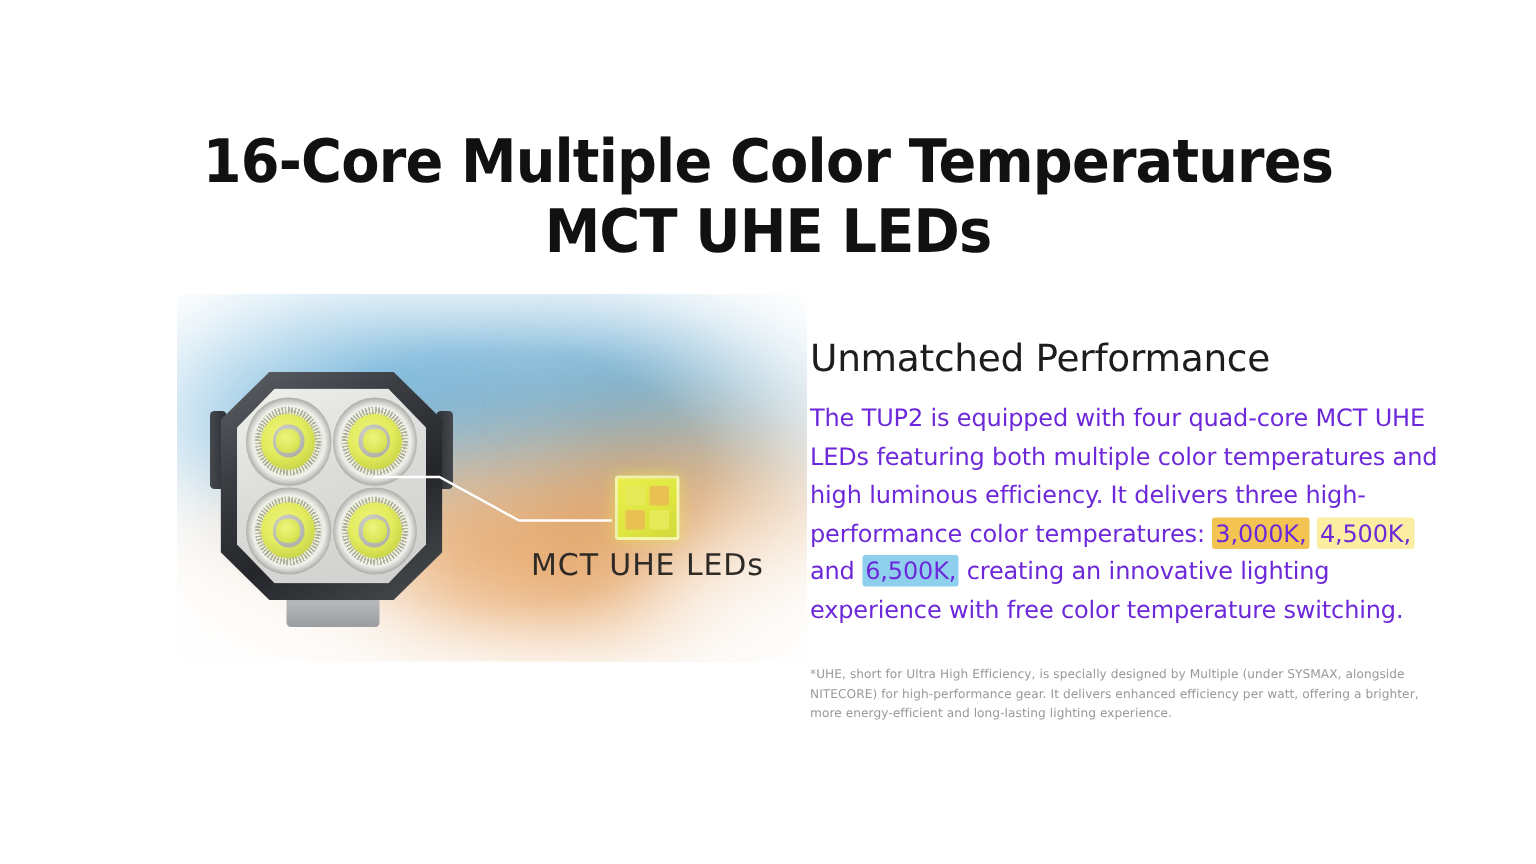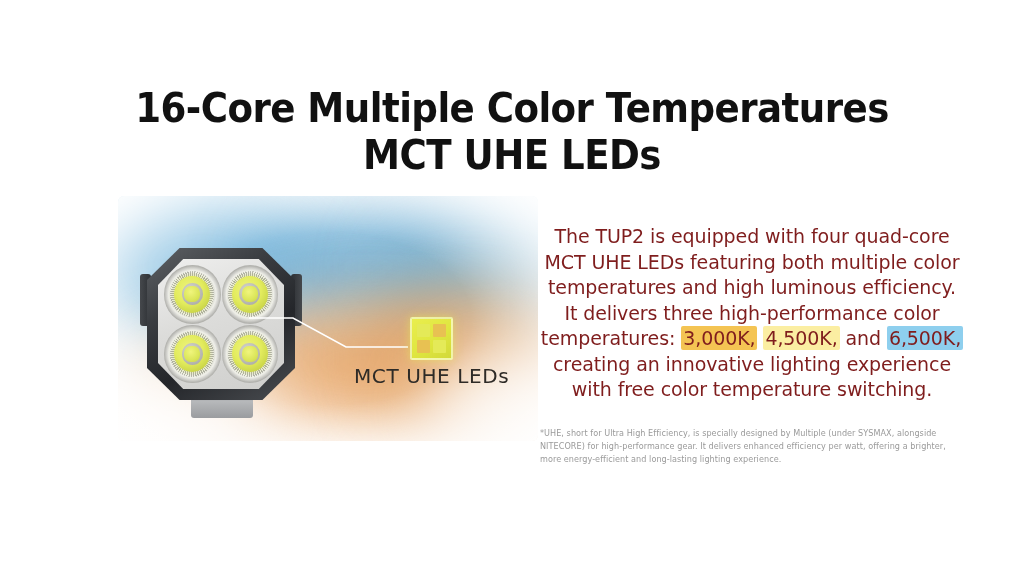--- a/index.html
+++ b/index.html
@@ -280,26 +280,25 @@
     font-family: "DejaVu Sans", sans-serif;
     font-size: 25px;
     font-weight: 400;
     line-height: 30px;
     color: #1d1d1d;
     margin: 0 0 12px 0;
     letter-spacing: -.2px;
   }
   .body-copy {
     font-family: "DejaVu Sans", sans-serif;
-    font-size: 19px;
+    font-size: 16px;
     line-height: 25.5px;
-    color: #7f1d1d;
+    color: #6d28d9;
     margin: 0;
     letter-spacing: -.1px;
-    text-align: center;
   }
   .hl {
     border-radius: 2px;
     padding: 1px 2px;
   }
   .hl-3000 { background: #f4c453; }
   .hl-4500 { background: #fbeea2; }
   .hl-6500 { background: #8ecfee; }
 
   .footnote {
@@ -375,19 +374,20 @@
       <div class="chip-pad"></div>
       <div class="chip-pad warm"></div>
       <div class="chip-pad warm"></div>
       <div class="chip-pad"></div>
     </div>
 
     <div class="visual-caption">MCT UHE LEDs</div>
   </div>
 
   <div class="content">
+    <h2 class="subhead">Unmatched Performance</h2>
 
     <p class="body-copy"><span>The TUP2 is equipped with four quad-core MCT UHE LEDs featuring both multiple color temperatures and high luminous efficiency. It delivers three high-performance color temperatures: </span><span class="hl hl-3000">3,000K,</span><span> </span><span class="hl hl-4500">4,500K,</span><span> and </span><span class="hl hl-6500">6,500K,</span><span> creating an innovative lighting experience with free color temperature switching.</span></p>
 
     <p class="footnote">*UHE, short for Ultra High Efficiency, is specially designed by Multiple (under SYSMAX, alongside NITECORE) for high-performance gear. It delivers enhanced efficiency per watt, offering a brighter, more energy-efficient and long-lasting lighting experience.</p>
   </div>
 
 </div>
 
 </body></html>

